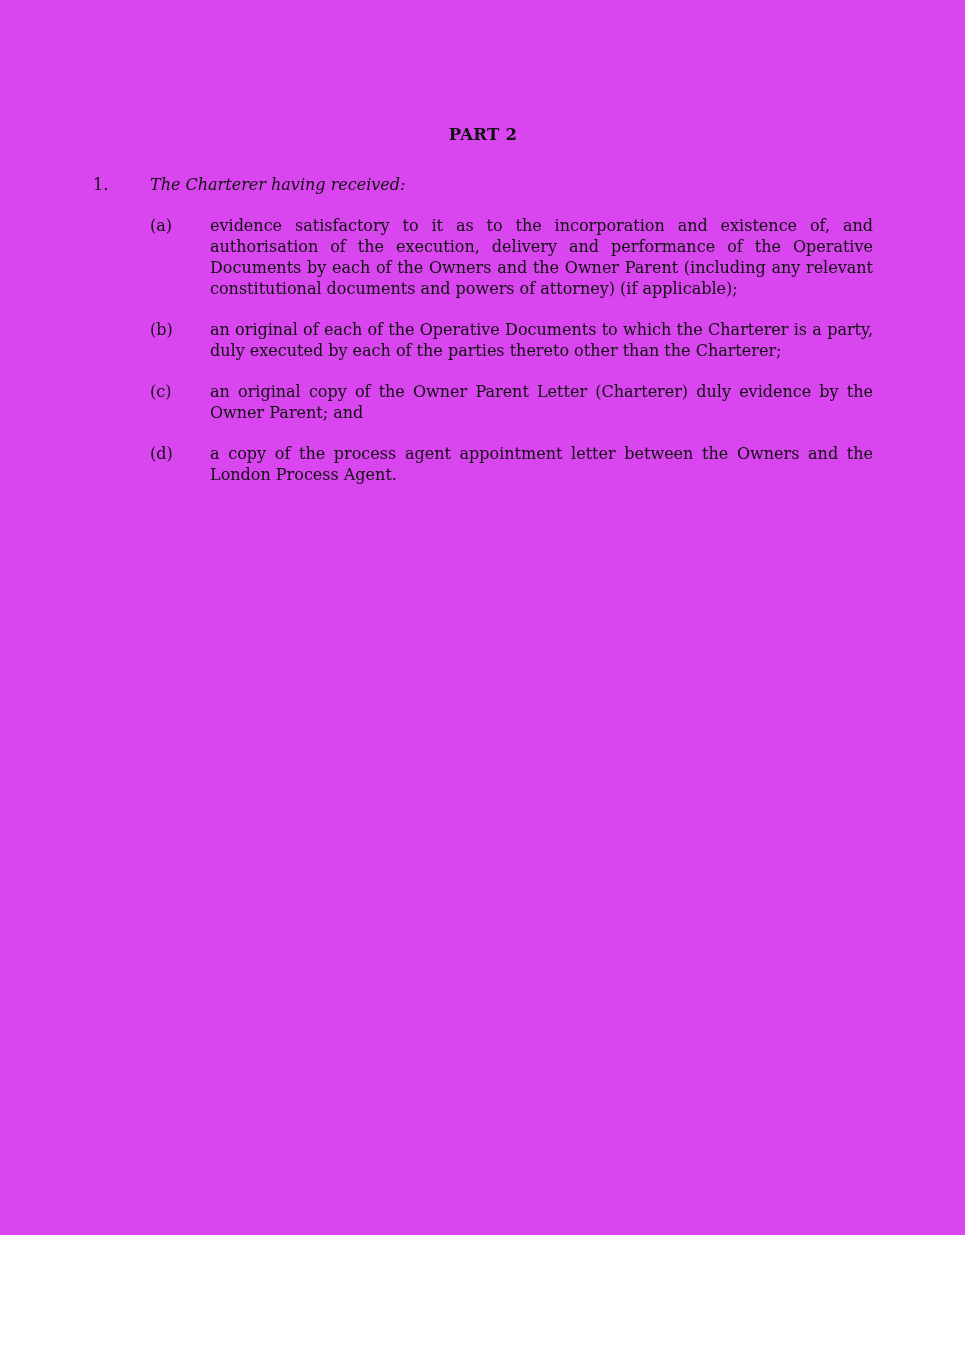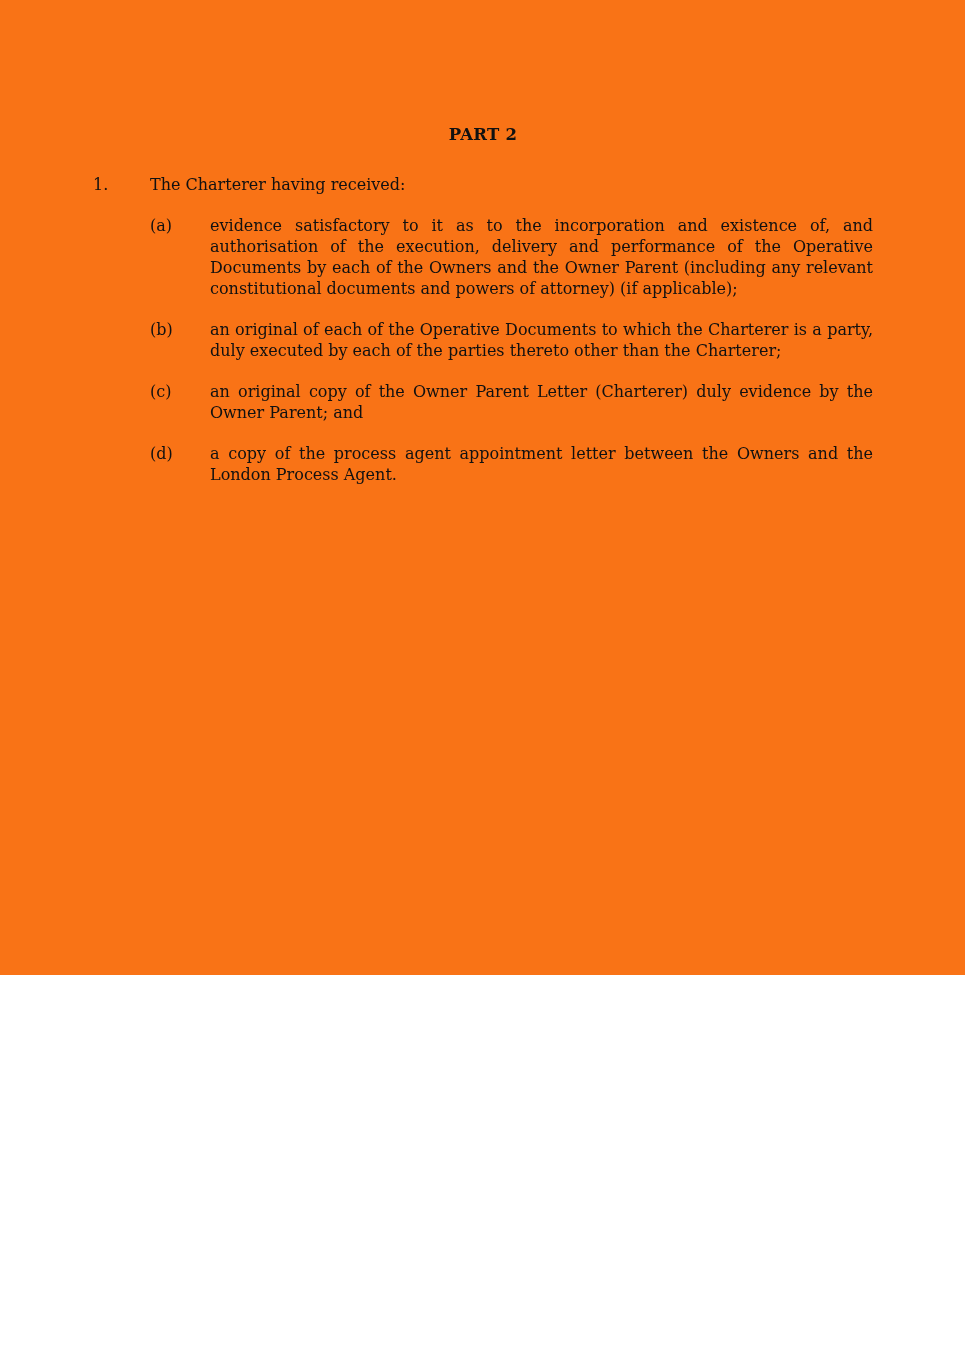--- a/index.html
+++ b/index.html
@@ -3,22 +3,22 @@
 <meta charset="utf-8">
 <style>
   html, body {
     margin: 0;
     padding: 0;
     background: #ffffff;
   }
   .page {
     position: relative;
     width: 965px;
-    height: 975px;
-    background: #f97316;
+    height: 1235px;
+    background: #d946ef;
     font-family: "DejaVu Serif", "Liberation Serif", serif;
     font-size: 16px;
     line-height: 21px;
     color: #111111;
     box-sizing: border-box;
     padding: 122px 92px 0 93px;
     overflow: hidden;
   }
   .heading {
     text-align: center;
@@ -30,20 +30,21 @@
   }
   .row {
     display: flex;
     align-items: flex-start;
   }
   .row.intro .num {
     flex: 0 0 57px;
   }
   .row.intro .txt {
     flex: 1;
+    font-style: italic;
   }
   .sub-item {
     margin-left: 57px;
     margin-top: 20px;
     display: flex;
     align-items: flex-start;
   }
   .sub-item .label {
     flex: 0 0 60px;
   }

